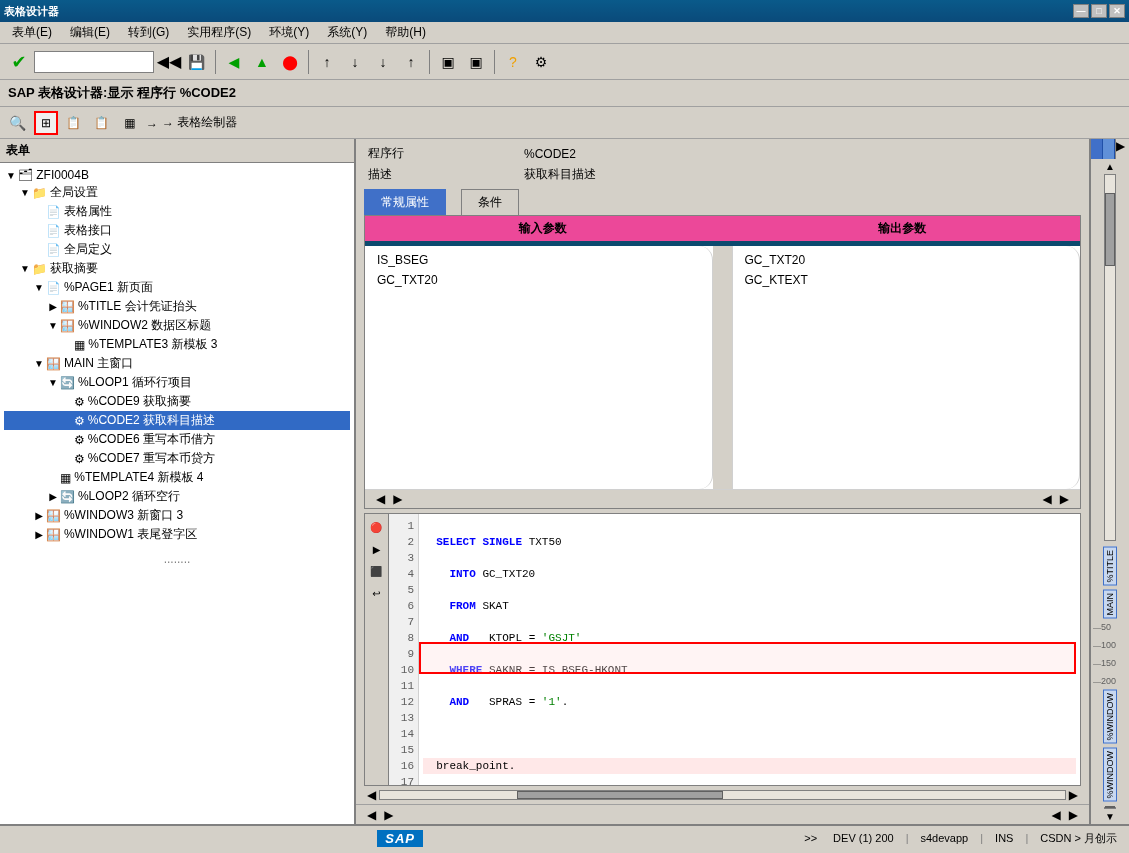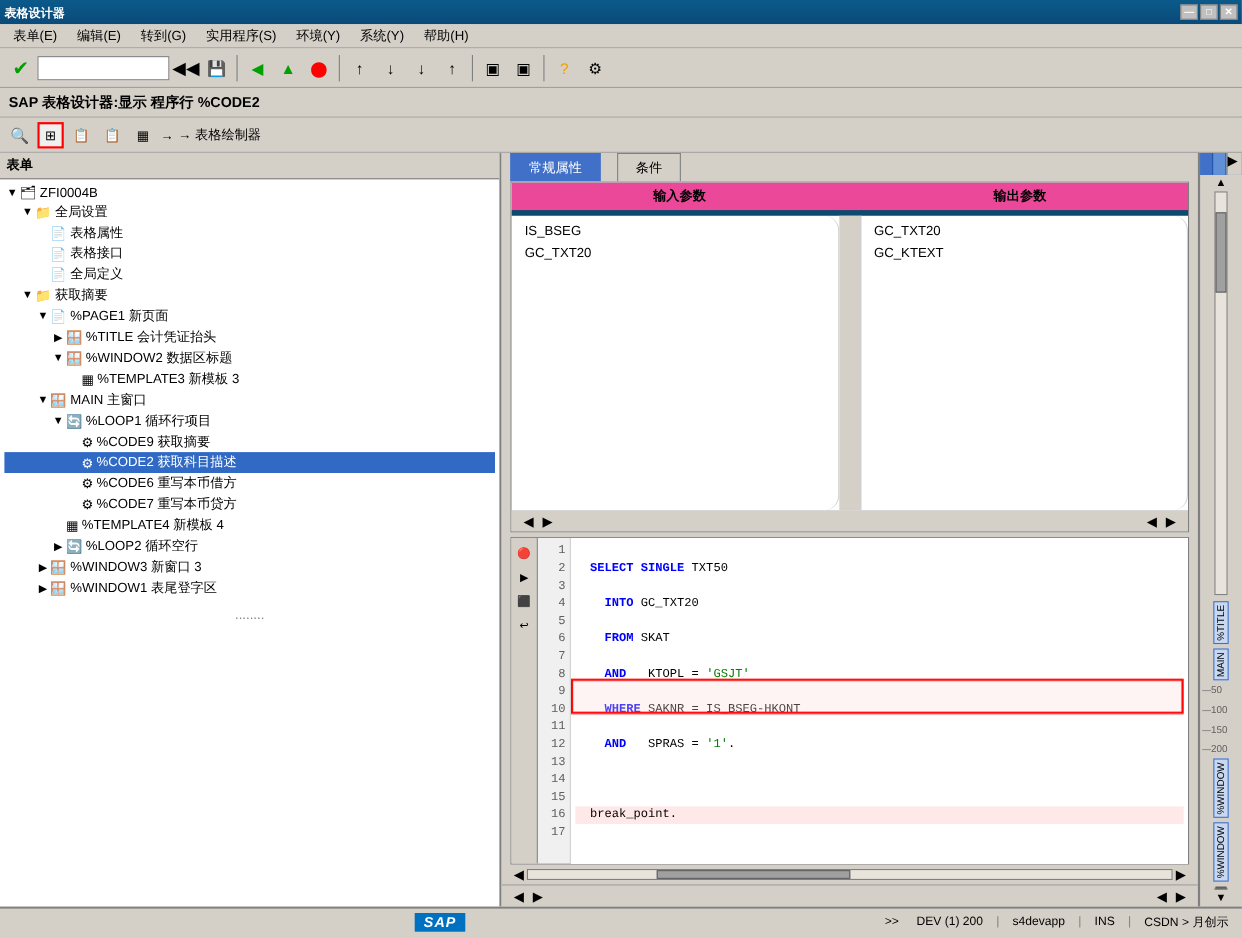--- a/index.html
+++ b/index.html
@@ -113,21 +113,21 @@
     }
 
     
     .main-content {
       display: flex;
       height: calc(853px - 22px - 22px - 36px - 30px - 32px - 26px);
     }
 
     
     .left-panel {
-      width: 456px;
+      width: 356px;
       background: white;
       border-right: 2px solid #808080;
       overflow: hidden;
       display: flex;
       flex-direction: column;
     }
     .left-panel-header {
       background: #d4d0c8;
       padding: 3px 6px;
       font-weight: bold;
@@ -595,20 +595,32 @@
         <span class="tree-icon" style="color:#4070c8;">🪟</span>
         <span class="tree-label">%WINDOW1 表尾登字区</span>
       </div>
 
       <div style="text-align:center; color:#808080; padding:8px;">........</div>
     </div>
   </div>
 
   <div class="right-panel">
 
+    <div class="info-section">
+      <div class="info-row">
+        <span class="info-label">程序行</span>
+        <span style="width:80px;"></span>
+        <span class="info-value">%CODE2</span>
+      </div>
+      <div class="info-row">
+        <span class="info-label">描述</span>
+        <span style="width:80px;"></span>
+        <span class="info-value">获取科目描述</span>
+      </div>
+    </div>
 
     <div class="tabs-bar">
       <div class="tab active">常规属性</div>
       <div class="tab">条件</div>
     </div>
 
     <div class="params-section">
       <div class="params-header">
         <span class="params-col-header">输入参数</span>
         <span></span>

